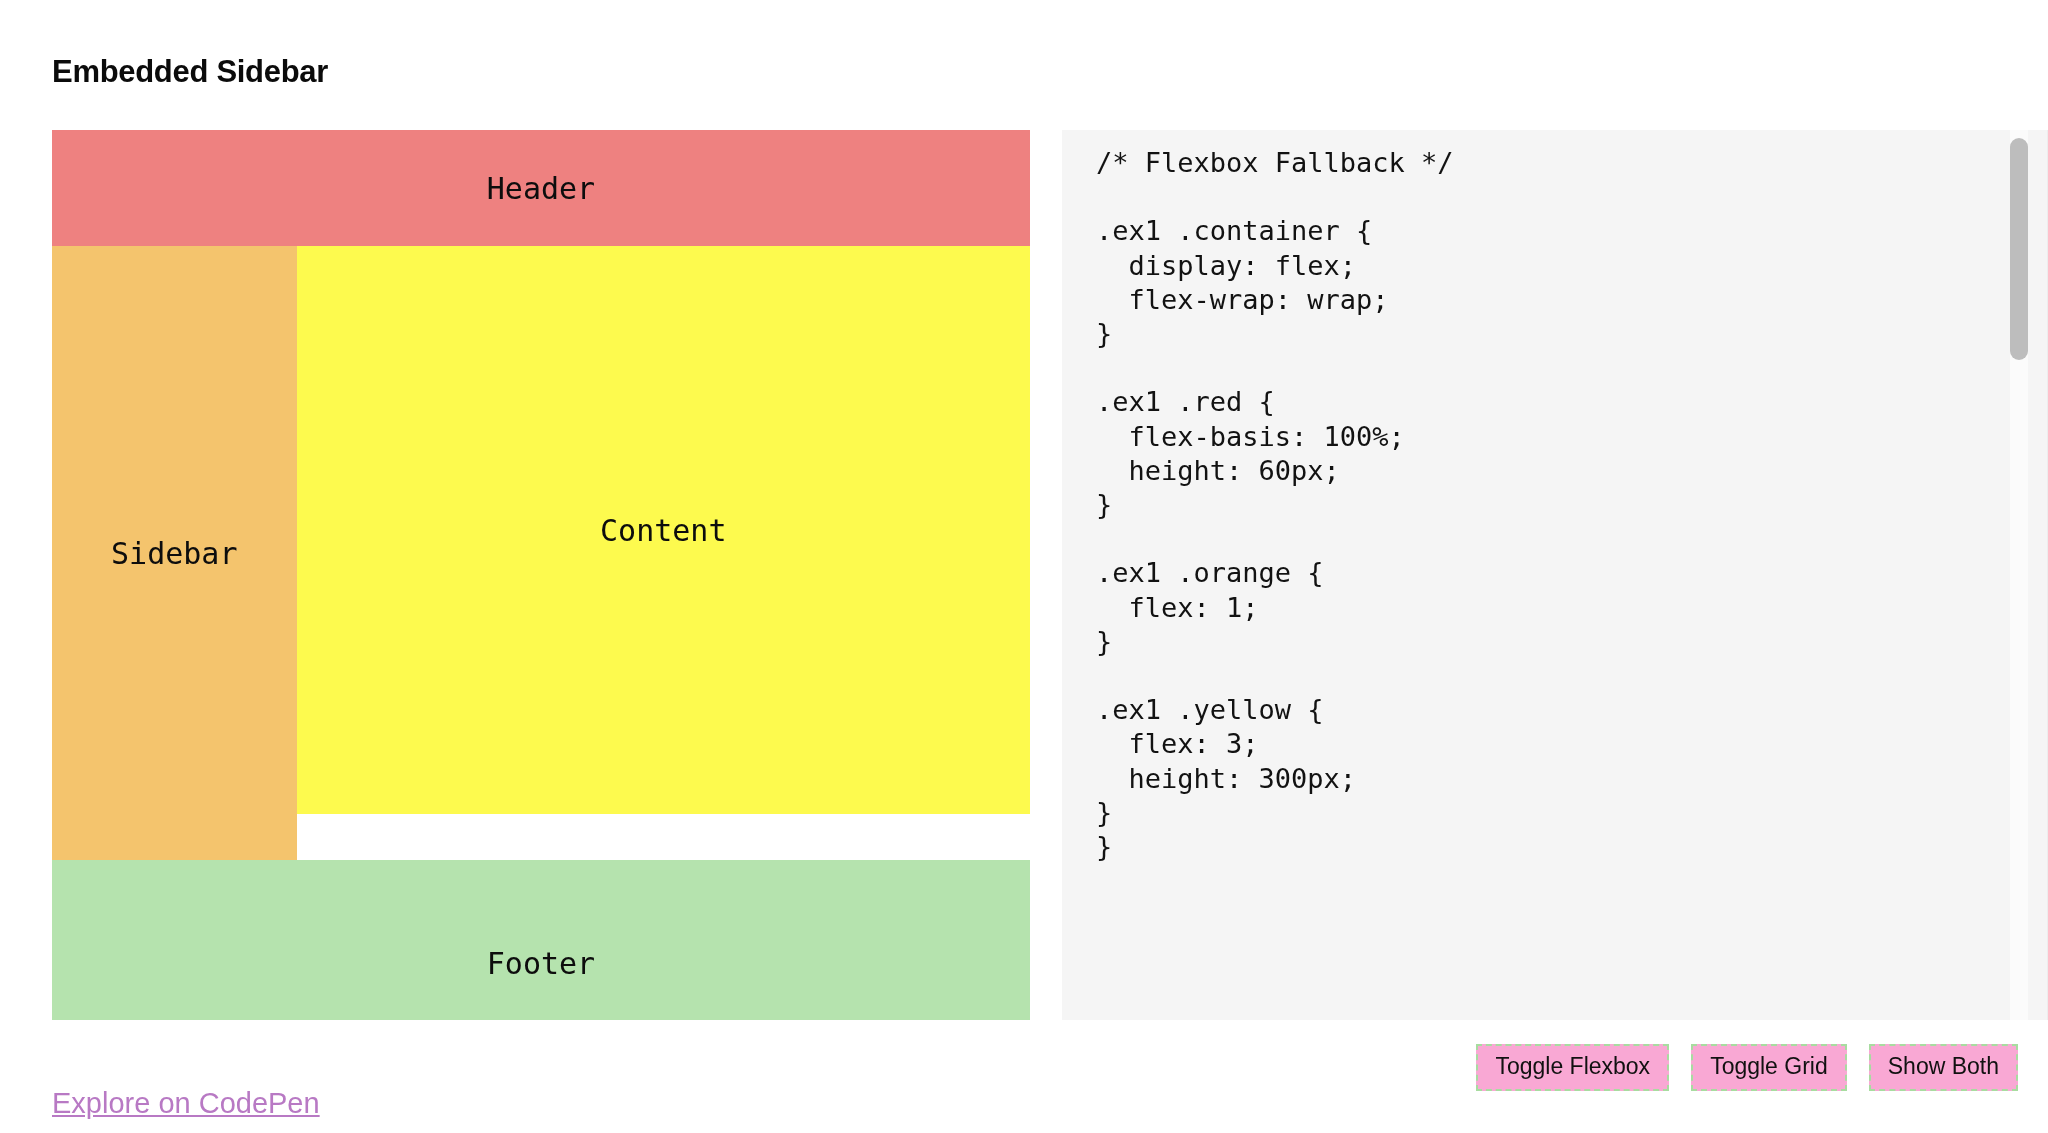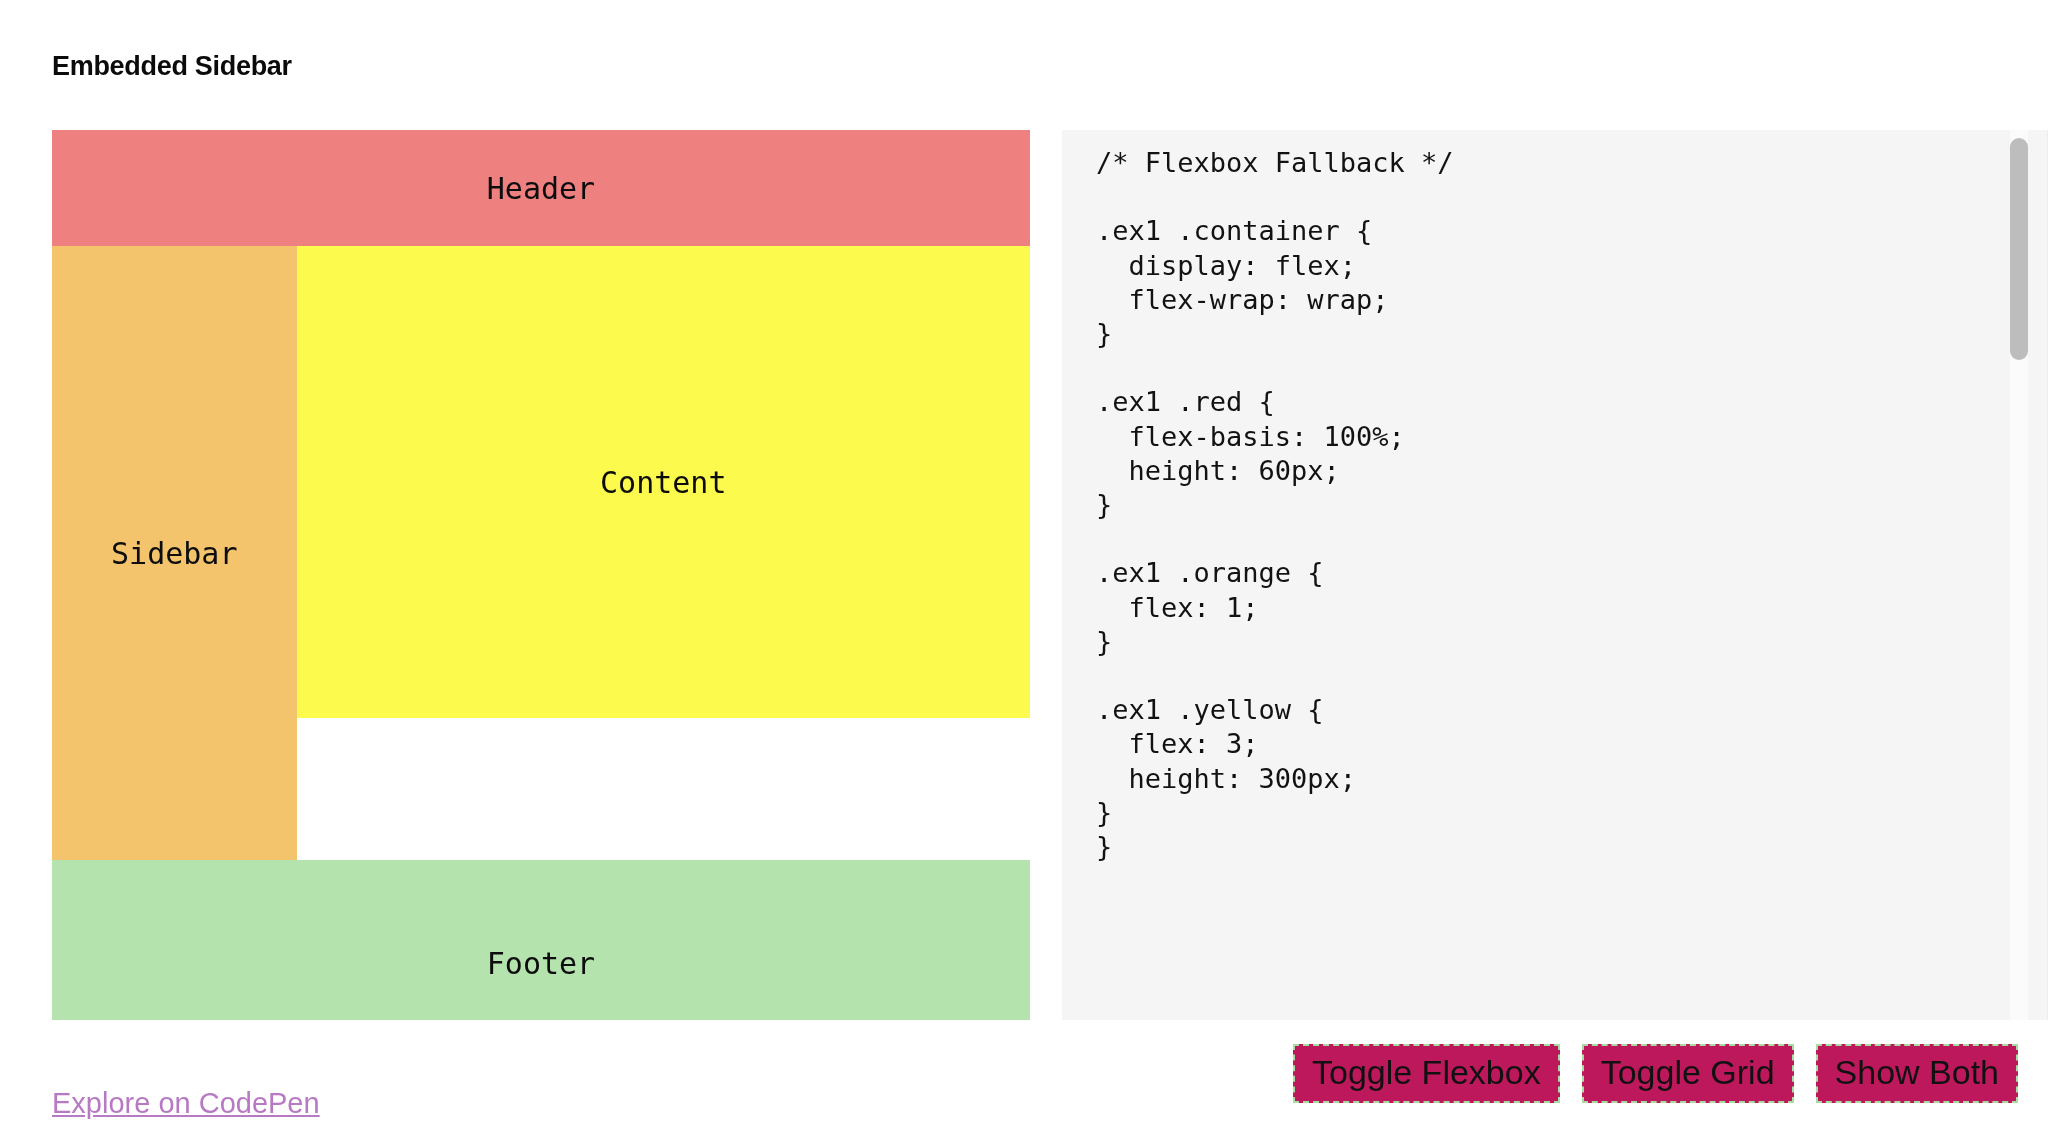--- a/index.html
+++ b/index.html
@@ -14,21 +14,21 @@
     color: #111111;
     overflow: hidden;
     position: relative;
   }
 
   
   .page-title {
     position: absolute;
     left: 52px;
     top: 33px;
-    font-size: 27px;
+    font-size: 31px;
     font-weight: bold;
     letter-spacing: -0.3px;
     color: #0b0b0b;
     white-space: nowrap;
   }
 
   
   .columns {
     position: absolute;
     left: 0;
@@ -68,21 +68,21 @@
     height: 116px;
     background: #ee8180;
   }
   .box-orange {
     flex: 1;
     height: 614px;
     background: #f4c46d;
   }
   .box-yellow {
     flex: 3;
-    height: 472px;
+    height: 568px;
     background: #fdfa4e;
   }
   .box-green {
     flex-basis: 100%;
     height: 206px;
     background: #b5e3ae;
     position: relative;
   }
   .resize-label {
     position: absolute;
@@ -171,24 +171,24 @@
   }
   .button-row {
     position: absolute;
     right: 30px;
     top: 24px;
     display: flex;
     gap: 22px;
   }
   .toggle-btn {
     border: 2px dashed #a8dca0;
-    background: #be185d;
+    background: #f9a8d4;
     color: #111111;
     font-family: "Liberation Sans", sans-serif;
-    font-size: 34px;
+    font-size: 23px;
     padding: 8px 17px 10px 17px;
     line-height: 1.1;
     cursor: pointer;
     white-space: nowrap;
   }
 </style>
 </head>
 <body>
 
 <h1 class="page-title">Embedded Sidebar</h1>

